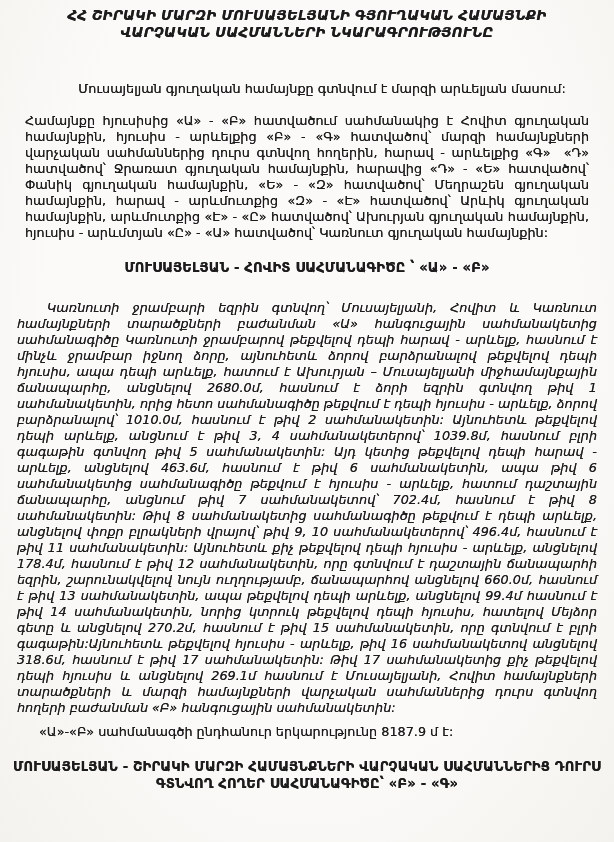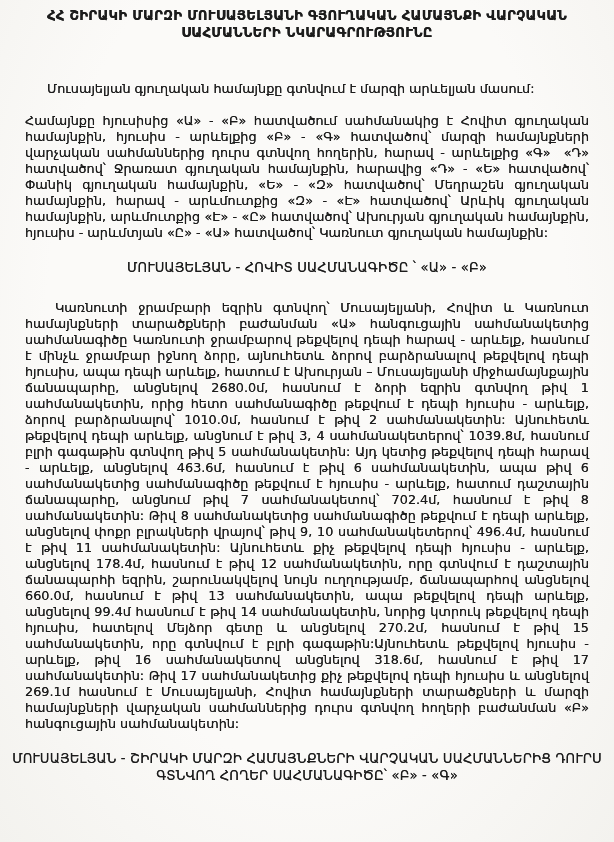--- a/index.html
+++ b/index.html
@@ -24,38 +24,40 @@
     text-shadow: 0 0 0.45px rgba(25,25,25,0.85);
   }
   .doc-title {
     text-align: center;
     font-weight: bold;
     font-size: 13.4px;
     line-height: 17px;
     max-width: 548px;
     margin: 0 auto 40px auto;
     letter-spacing: 0.2px;
+    font-style: italic;
   }
   .plain-line {
-    text-align: left;
+    text-align: center;
     text-indent: 30px;
-    margin: 8px;
+    margin: 0;
   }
   .flow-para {
     text-align: justify;
     margin: 16px;
   }
   .body-para {
     text-align: justify;
     text-indent: 30px;
-    margin: 16px;
+    margin: 8px;
+    font-style: italic;
   }
   .section-heading {
     text-align: center;
-    font-weight: normal;
+    font-weight: bold;
     font-size: 13.2px;
     line-height: 17px;
     margin: 18px auto 24px auto;
     letter-spacing: 0.15px;
   }
   .section-heading.second {
     margin-bottom: 20px;
   }
   .length-line {
     text-align: left;
@@ -72,17 +74,18 @@
 
   <p class="plain-line">Մուսայելյան գյուղական համայնքը գտնվում է մարզի արևելյան մասում:</p>
 
 
   <p class="flow-para">Համայնքը հյուսիսից «Ա» - «Բ» հատվածում սահմանակից է Հովիտ գյուղական համայնքին, հյուսիս - արևելքից «Բ» - «Գ» հատվածով՝ մարզի համայնքների վարչական սահմաններից դուրս գտնվող հողերին, հարավ - արևելքից «Գ»  «Դ» հատվածով՝ Ջրառատ գյուղական համայնքին, հարավից «Դ» - «Ե» հատվածով՝ Փանիկ գյուղական համայնքին, «Ե» - «Զ» հատվածով՝ Մեղրաշեն գյուղական համայնքին, հարավ - արևմուտքից «Զ» - «Է» հատվածով՝ Արևիկ գյուղական համայնքին, արևմուտքից «Է» - «Ը» հատվածով՝ Ախուրյան գյուղական համայնքին, հյուսիս - արևմտյան «Ը» - «Ա» հատվածով՝ Կառնուտ գյուղական համայնքին:</p>
 
   <div class="section-heading">ՄՈՒՍԱՅԵԼՅԱՆ - ՀՈՎԻՏ ՍԱՀՄԱՆԱԳԻԾԸ ՝ «Ա» - «Բ»</div>
 
   <p class="body-para">Կառնուտի ջրամբարի եզրին գտնվող՝ Մուսայելյանի, Հովիտ և Կառնուտ համայնքների տարածքների բաժանման «Ա» հանգուցային սահմանակետից սահմանագիծը Կառնուտի ջրամբարով թեքվելով դեպի հարավ - արևելք, հասնում է մինչև ջրամբար իջնող ձորը, այնուհետև ձորով բարձրանալով թեքվելով դեպի հյուսիս, ապա դեպի արևելք, հատում է Ախուրյան – Մուսայելյանի միջհամայնքային ճանապարհը, անցնելով 2680.0մ, հասնում է ձորի եզրին գտնվող թիվ 1 սահմանակետին, որից հետո սահմանագիծը թեքվում է դեպի հյուսիս - արևելք, ձորով բարձրանալով՝ 1010.0մ, հասնում է թիվ 2 սահմանակետին: Այնուհետև թեքվելով դեպի արևելք, անցնում է թիվ 3, 4 սահմանակետերով՝ 1039.8մ, հասնում բլրի գագաթին գտնվող թիվ 5 սահմանակետին: Այդ կետից թեքվելով դեպի հարավ - արևելք, անցնելով 463.6մ, հասնում է թիվ 6 սահմանակետին, ապա թիվ 6 սահմանակետից սահմանագիծը թեքվում է հյուսիս - արևելք, հատում դաշտային ճանապարհը, անցնում թիվ 7 սահմանակետով՝ 702.4մ, հասնում է թիվ 8 սահմանակետին: Թիվ 8 սահմանակետից սահմանագիծը թեքվում է դեպի արևելք, անցնելով փոքր բլրակների վրայով՝ թիվ 9, 10 սահմանակետերով՝ 496.4մ, հասնում է թիվ 11 սահմանակետին: Այնուհետև քիչ թեքվելով դեպի հյուսիս - արևելք, անցնելով 178.4մ, հասնում է թիվ 12 սահմանակետին, որը գտնվում է դաշտային ճանապարհի եզրին, շարունակվելով նույն ուղղությամբ, ճանապարհով անցնելով 660.0մ, հասնում է թիվ 13 սահմանակետին, ապա թեքվելով դեպի արևելք, անցնելով 99.4մ հասնում է թիվ 14 սահմանակետին, նորից կտրուկ թեքվելով դեպի հյուսիս, հատելով Մեյձոր գետը և անցնելով 270.2մ, հասնում է թիվ 15 սահմանակետին, որը գտնվում է բլրի գագաթին:Այնուհետև թեքվելով հյուսիս - արևելք, թիվ 16 սահմանակետով անցնելով 318.6մ, հասնում է թիվ 17 սահմանակետին: Թիվ 17 սահմանակետից քիչ թեքվելով դեպի հյուսիս և անցնելով 269.1մ հասնում է Մուսայելյանի, Հովիտ համայնքների տարածքների և մարզի համայնքների վարչական սահմաններից դուրս գտնվող հողերի բաժանման «Բ» հանգուցային սահմանակետին:</p>
 
+  <p class="length-line">«Ա»-«Բ» սահմանագծի ընդհանուր երկարությունը 8187.9 մ է:</p>
 
   <div class="section-heading second">ՄՈՒՍԱՅԵԼՅԱՆ - ՇԻՐԱԿԻ ՄԱՐԶԻ ՀԱՄԱՅՆՔՆԵՐԻ ՎԱՐՉԱԿԱՆ ՍԱՀՄԱՆՆԵՐԻՑ ԴՈՒՐՍ ԳՏՆՎՈՂ ՀՈՂԵՐ ՍԱՀՄԱՆԱԳԻԾԸ՝ «Բ» - «Գ»</div>
 
 
 </div>
 
 </body></html>

